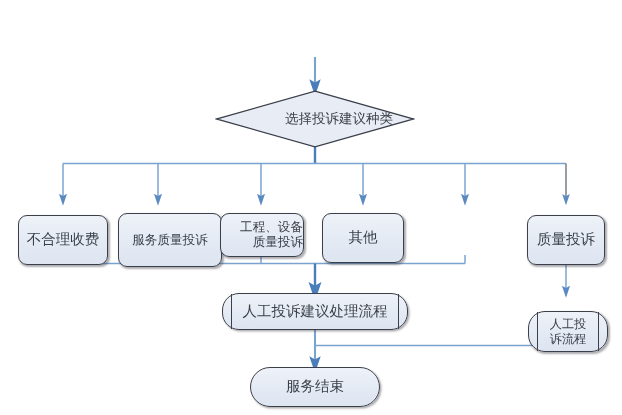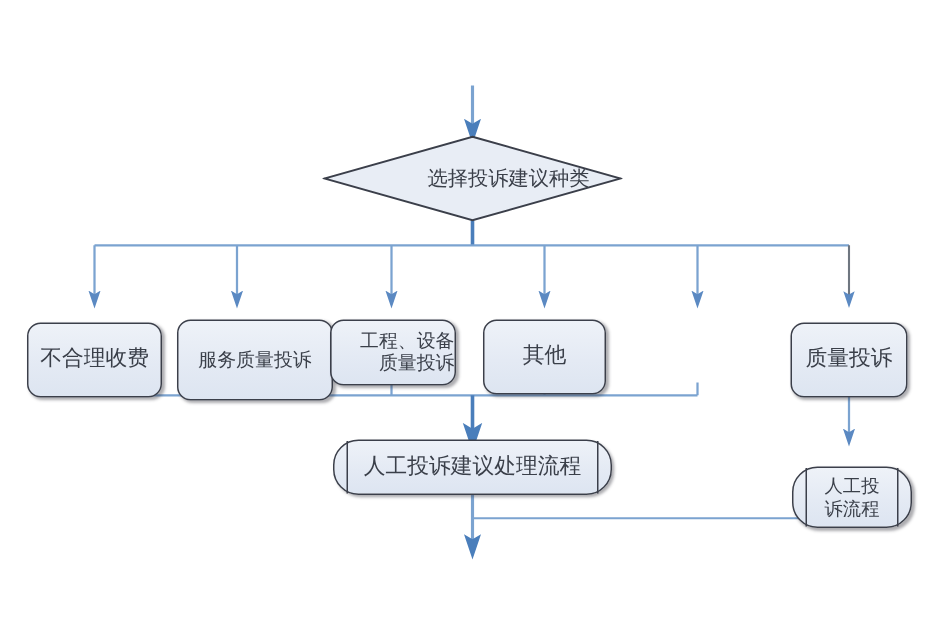--- a/index.html
+++ b/index.html
@@ -164,14 +164,17 @@
     <span class="ptext">人工投诉建议处理流程</span>
   </div>
 
   <div class="node predef t12" style="left:528px; top:291px; width:80px; height:41px; flex-direction:column; position:absolute;margin-top:20px;">
     <span class="bar l"></span>
     <span class="bar r"></span>
     <span class="ptext">人工投</span>
     <span class="ptext">诉流程</span>
   </div>
 
+  <div class="node terminator t14" style="left:250px; top:367px; width:130px; height:40px;">
+    <span>服务结束</span>
+  </div>
 
 </div>
 
 </body></html>

